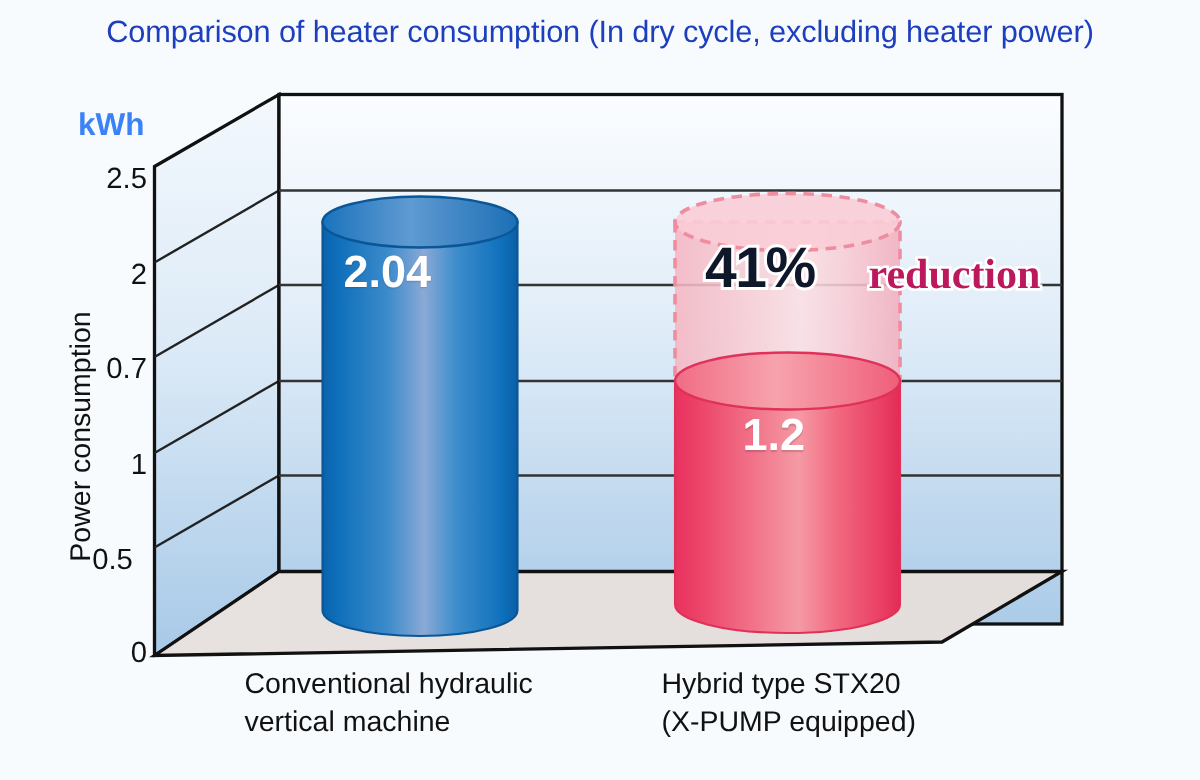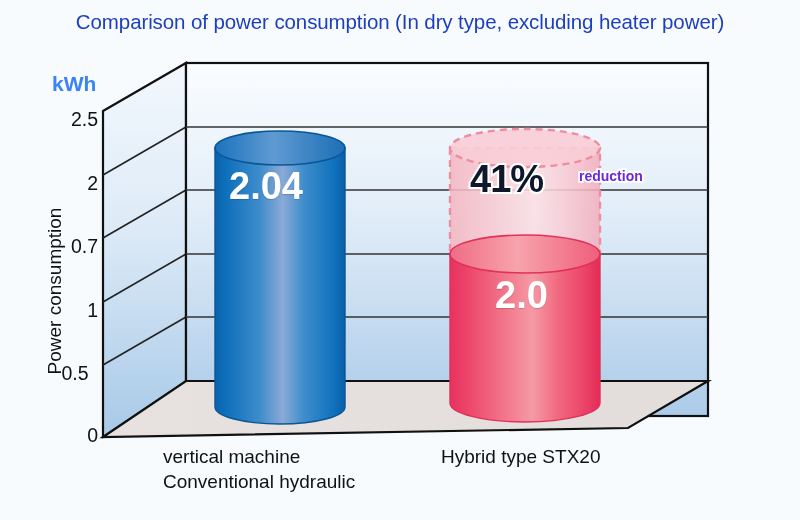--- a/index.html
+++ b/index.html
@@ -62,21 +62,21 @@
   .cat-label {
     position: absolute;
     font-size: 19px;
     color: #111;
     line-height: 25px;
     white-space: nowrap;
   }
   .cat-label span { display: block; }
   .bar-value {
     position: absolute;
-    font-size: 38px;
+    font-size: 30px;
     font-weight: bold;
     color: #ffffff;
     text-shadow: 0 1px 1px rgba(0,0,0,0.16);
     white-space: nowrap;
   }
   .reduction-pct {
     position: absolute;
     left: 470px;
     top: 158px;
     font-size: 38px;
@@ -84,34 +84,35 @@
     color: #0f172a;
     letter-spacing: -1px;
     white-space: nowrap;
     -webkit-text-stroke: 4px #ffffff;
     paint-order: stroke fill;
   }
   .reduction-word {
     position: absolute;
     left: 579px;
     top: 168px;
-    font-size: 14px;
-    font-weight: bold;
-    color: #6d28d9;
+    font-size: 28px;
+    font-weight: bold;
+    color: #be185d;
     white-space: nowrap;
     -webkit-text-stroke: 3.5px #ffffff;
     paint-order: stroke fill;
+    font-family: Liberation Serif, serif;
   }
 </style>
 </head>
 <body>
 
 <div id="chart-root">
 
-  <div class="chart-title">Comparison of power consumption (In dry type, excluding heater power)</div>
+  <div class="chart-title">Comparison of heater consumption (In dry cycle, excluding heater power)</div>
 
   <div class="unit-label">kWh</div>
 
   <div class="y-axis-title">Power consumption</div>
 
   <div class="tick-label" style="left:52px; top:108px;">2.5</div>
   <div class="tick-label" style="left:52px; top:172px;">2</div>
   <div class="tick-label" style="left:52px; top:235px;">0.7</div>
   <div class="tick-label" style="left:52px; top:299px;">1</div>
   <div class="tick-label" style="left:52px; top:362px;text-align:center;">0.5</div>
@@ -200,26 +201,27 @@
       <ellipse cx="525" cy="148" rx="75" ry="19" fill="#f9cdd6" fill-opacity="0.9" stroke="#ef8da0" stroke-width="2.4" stroke-dasharray="7,5"></ellipse>
     </g>
 
     <g>
       <path d="M450,254 L450,403 A75,19 0 0 0 600,403 L600,254 Z" fill="url(#redBody)" stroke="#e03159" stroke-width="1.4"></path>
       <ellipse cx="525" cy="254" rx="75" ry="19" fill="url(#redTop)" stroke="#e03159" stroke-width="1.6"></ellipse>
     </g>
   </svg>
 
   <div class="bar-value" style="left:229px; top:165px;">2.04</div>
-  <div class="bar-value" style="left:495px; top:274px;">2.0</div>
+  <div class="bar-value" style="left:495px; top:274px;">1.2</div>
 
   <div class="reduction-pct">41%</div>
   <div class="reduction-word">reduction</div>
 
   <div class="cat-label" style="left:163px; top:444px;">
+    <span>Conventional hydraulic</span>
     <span>vertical machine</span>
-    <span>Conventional hydraulic</span>
   </div>
   <div class="cat-label" style="left:441px; top:444px;">
     <span>Hybrid type STX20</span>
+    <span>(X-PUMP equipped)</span>
   </div>
 
 </div>
 
 </body></html>

